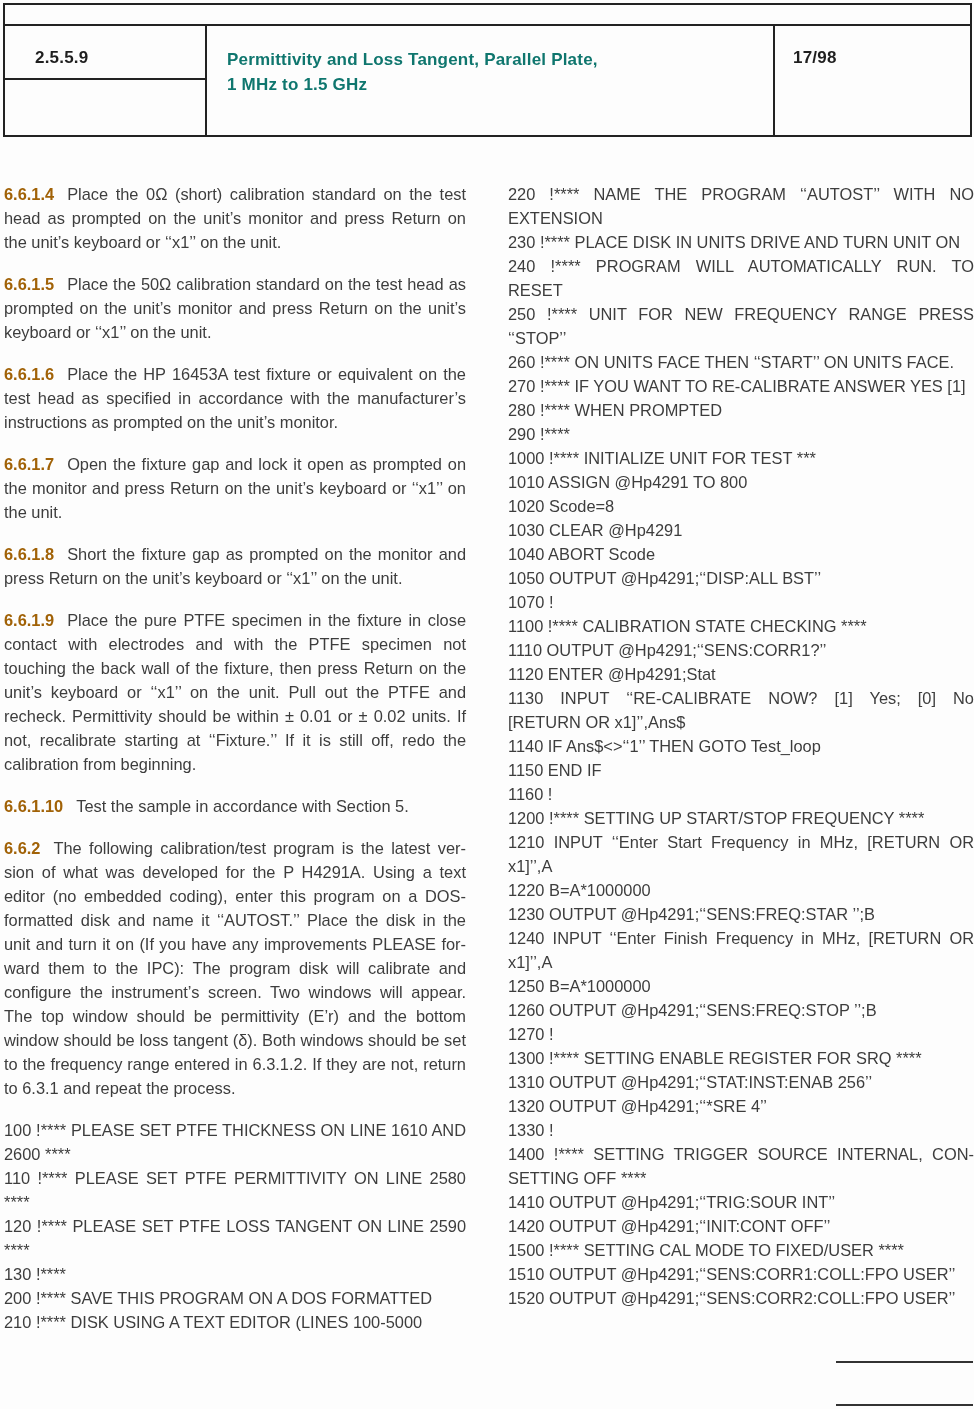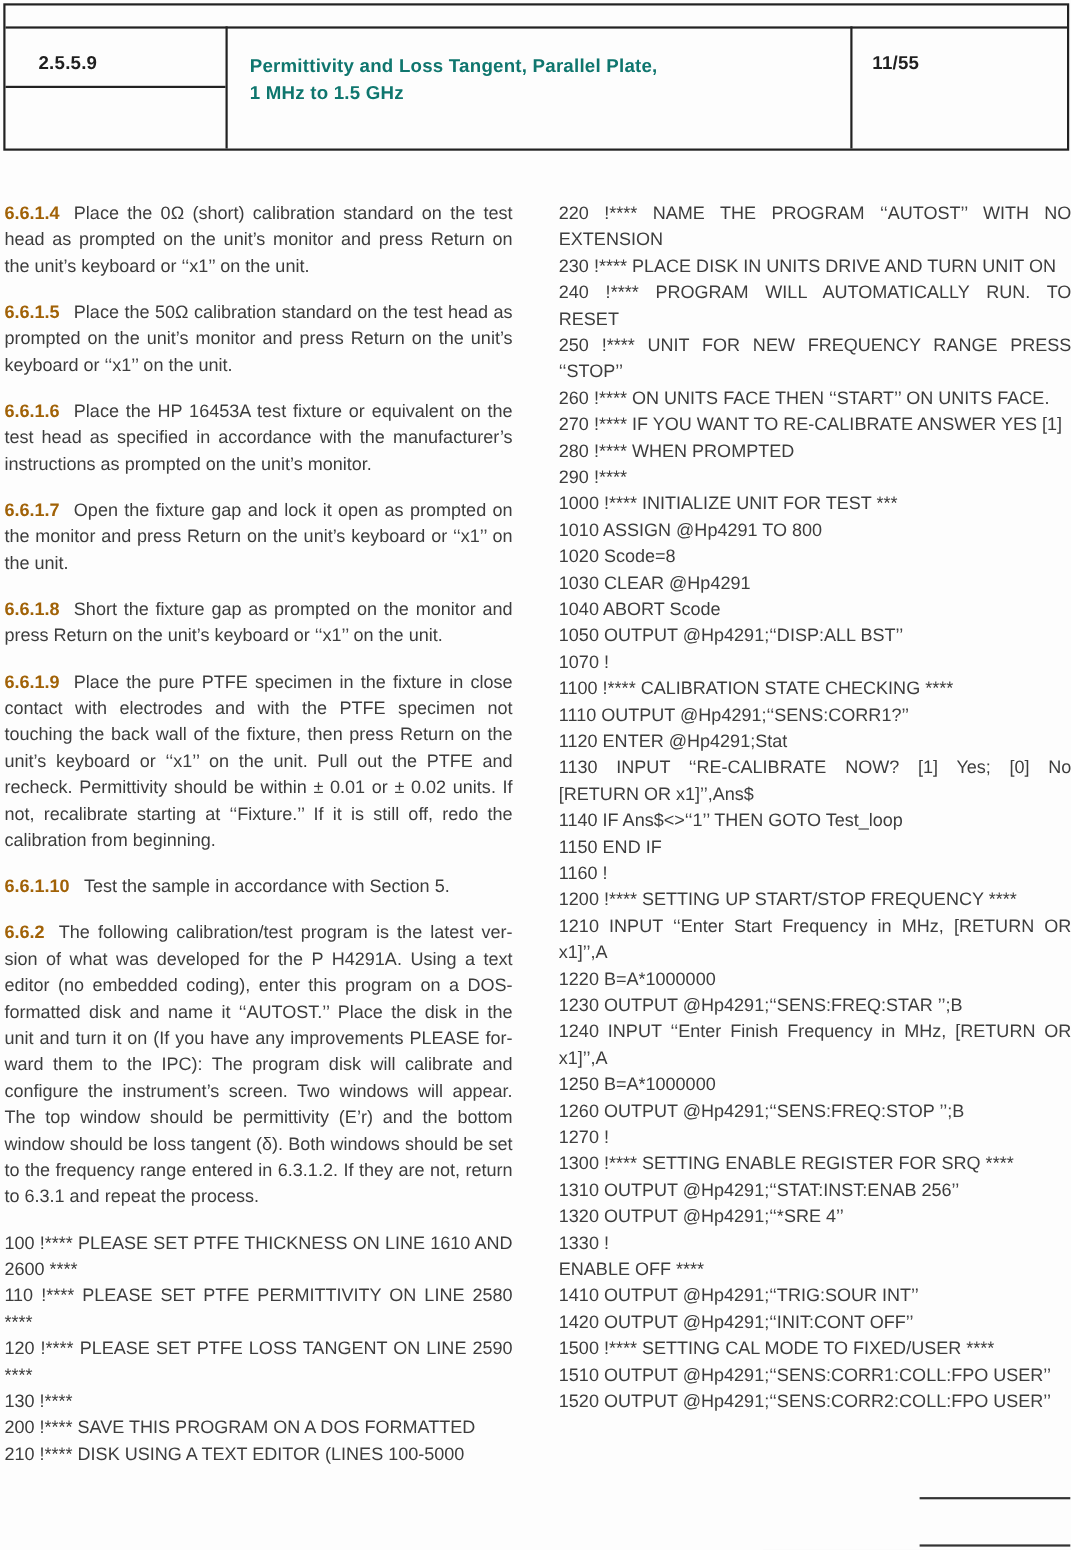--- a/index.html
+++ b/index.html
@@ -59,21 +59,21 @@
   <div class="hdr-outer">
     <div class="hdr-band-line"></div>
     <div class="hdr-v1"></div>
     <div class="hdr-v2"></div>
     <div class="hdr-subline"></div>
     <div class="hdr-section">2.5.5.9</div>
     <div class="hdr-title">
       <div>Permittivity and Loss Tangent, Parallel Plate,</div>
       <div>1 MHz to 1.5 GHz</div>
     </div>
-    <div class="hdr-date">11/55</div>
+    <div class="hdr-date">17/98</div>
   </div>
 
   <div class="col" id="col-left">
     <p class="para"><span class="num">6.6.1.4</span><span>Place the 0Ω (short) calibration standard on the test head as prompted on the unit’s monitor and press Return on the unit’s keyboard or ‘‘x1’’ on the unit.</span></p>
     <p class="para"><span class="num">6.6.1.5</span><span>Place the 50Ω calibration standard on the test head as prompted on the unit’s monitor and press Return on the unit’s keyboard or ‘‘x1’’ on the unit.</span></p>
     <p class="para"><span class="num">6.6.1.6</span><span>Place the HP 16453A test fixture or equivalent on the test head as specified in accordance with the manufactur­er’s instructions as prompted on the unit’s monitor.</span></p>
     <p class="para"><span class="num">6.6.1.7</span><span>Open the fixture gap and lock it open as prompted on the monitor and press Return on the unit’s keyboard or ‘‘x1’’ on the unit.</span></p>
     <p class="para"><span class="num">6.6.1.8</span><span>Short the fixture gap as prompted on the monitor and press Return on the unit’s keyboard or ‘‘x1’’ on the unit.</span></p>
     <p class="para"><span class="num">6.6.1.9</span><span>Place the pure PTFE specimen in the fixture in close contact with electrodes and with the PTFE specimen not touching the back wall of the fixture, then press Return on the unit’s keyboard or ‘‘x1’’ on the unit. Pull out the PTFE and recheck. Permittivity should be within ± 0.01 or ± 0.02 units. If not, recalibrate starting at ‘‘Fixture.’’ If it is still off, redo the calibration from beginning.</span></p>
     <p class="para"><span class="num">6.6.1.10</span><span>Test the sample in accordance with Section 5.</span></p>
@@ -123,21 +123,22 @@
     <div class="code">1230 OUTPUT @Hp4291;‘‘SENS:FREQ:STAR ’’;B</div>
     <div class="code j">1240 INPUT ‘‘Enter Finish Frequency in MHz, [RETURN OR</div>
     <div class="code">x1]’’,A</div>
     <div class="code">1250 B=A*1000000</div>
     <div class="code">1260 OUTPUT @Hp4291;‘‘SENS:FREQ:STOP ’’;B</div>
     <div class="code">1270 !</div>
     <div class="code">1300 !**** SETTING ENABLE REGISTER FOR SRQ ****</div>
     <div class="code">1310 OUTPUT @Hp4291;‘‘STAT:INST:ENAB 256’’</div>
     <div class="code">1320 OUTPUT @Hp4291;‘‘*SRE 4’’</div>
     <div class="code">1330 !</div>
-    <div class="code">ENABLE OFF ****</div>
+    <div class="code j">1400 !**** SETTING TRIGGER SOURCE INTERNAL, CON-</div>
+    <div class="code">SETTING OFF ****</div>
     <div class="code">1410 OUTPUT @Hp4291;‘‘TRIG:SOUR INT’’</div>
     <div class="code">1420 OUTPUT @Hp4291;‘‘INIT:CONT OFF’’</div>
     <div class="code">1500 !**** SETTING CAL MODE TO FIXED/USER ****</div>
     <div class="code">1510 OUTPUT @Hp4291;‘‘SENS:CORR1:COLL:FPO USER’’</div>
     <div class="code">1520 OUTPUT @Hp4291;‘‘SENS:CORR2:COLL:FPO USER’’</div>
   </div>
 
   <div class="sig" id="sig1"></div>
   <div class="sig" id="sig2"></div>
 

